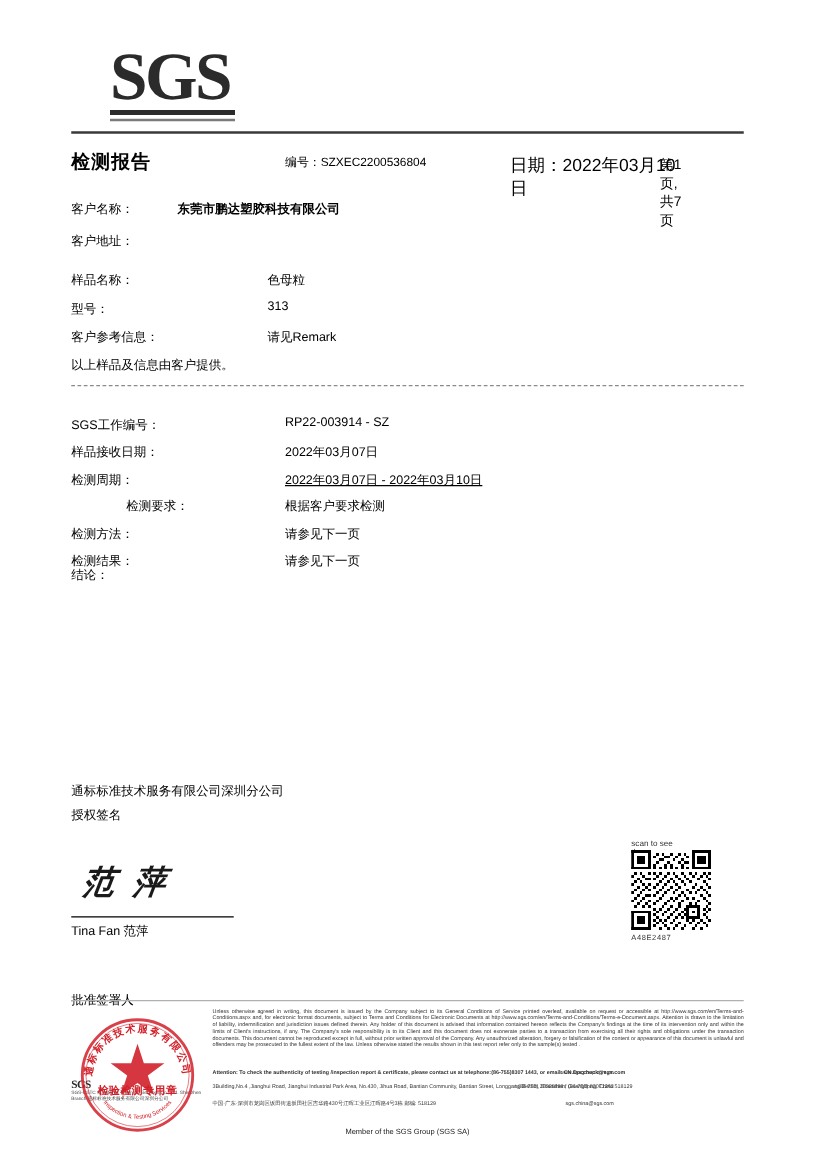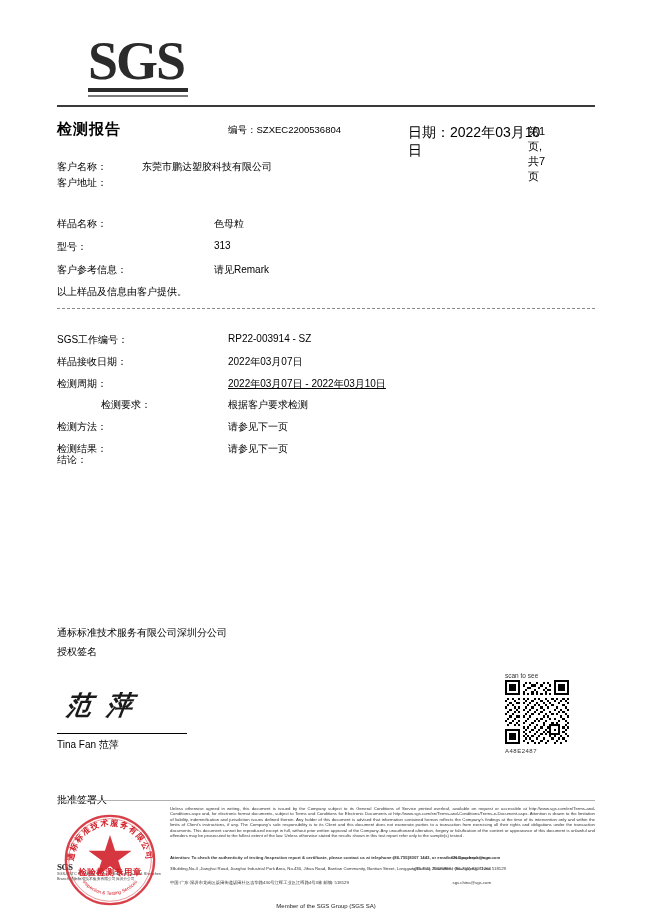--- a/index.html
+++ b/index.html
@@ -43,21 +43,21 @@
     position:absolute;left:228px;top:124px;font-size:9.5px;
   }
   .hdr-date{
     position:absolute;left:408px;top:124px;font-size:14px;
   }
   .hdr-page{
     position:absolute;left:528px;top:124px;font-size:11px;
   }
   .flabel{position:absolute;font-size:10px;}
   .fvalue{position:absolute;font-size:10px;}
-  .fvalue.bold{font-weight:normal;}
+  .fvalue.bold{font-weight:bold;}
   .note{position:absolute;font-size:10px;}
   .dash-rule{
     position:absolute;left:57px;width:538px;height:0;
     border-top:1px dashed #8a8a8a;
   }
   
   .concl-body{
     position:absolute;left:228px;top:453px;width:367px;
     font-size:10px;line-height:15.5px;text-align:justify;
   }
@@ -142,21 +142,21 @@
   <div class="hdr-rule"></div>
 
   <div class="doc-title">检测报告</div>
   <div class="hdr-no">编号：SZXEC2200536804</div>
   <div class="hdr-date">日期：2022年03月10日</div>
   <div class="hdr-page">第1页,共7页</div>
 
   <div class="flabel" style="left:57px;top:160px;">客户名称：</div>
   <div class="fvalue bold" style="left:142px;top:160px;">东莞市鹏达塑胶科技有限公司</div>
 
-  <div class="flabel" style="left:57px;top:176px;">客户地址：</div>
+  <div class="flabel" style="left:57px;top:186px;">客户地址：</div>
 
   <div class="flabel" style="left:57px;top:217px;">样品名称：</div>
   <div class="fvalue" style="left:214px;top:217px;">色母粒</div>
 
   <div class="flabel" style="left:57px;top:240px;">型号：</div>
   <div class="fvalue" style="left:214px;top:240px;">313</div>
 
   <div class="flabel" style="left:57px;top:263px;">客户参考信息：</div>
   <div class="fvalue" style="left:214px;top:263px;">请见Remark</div>
 

